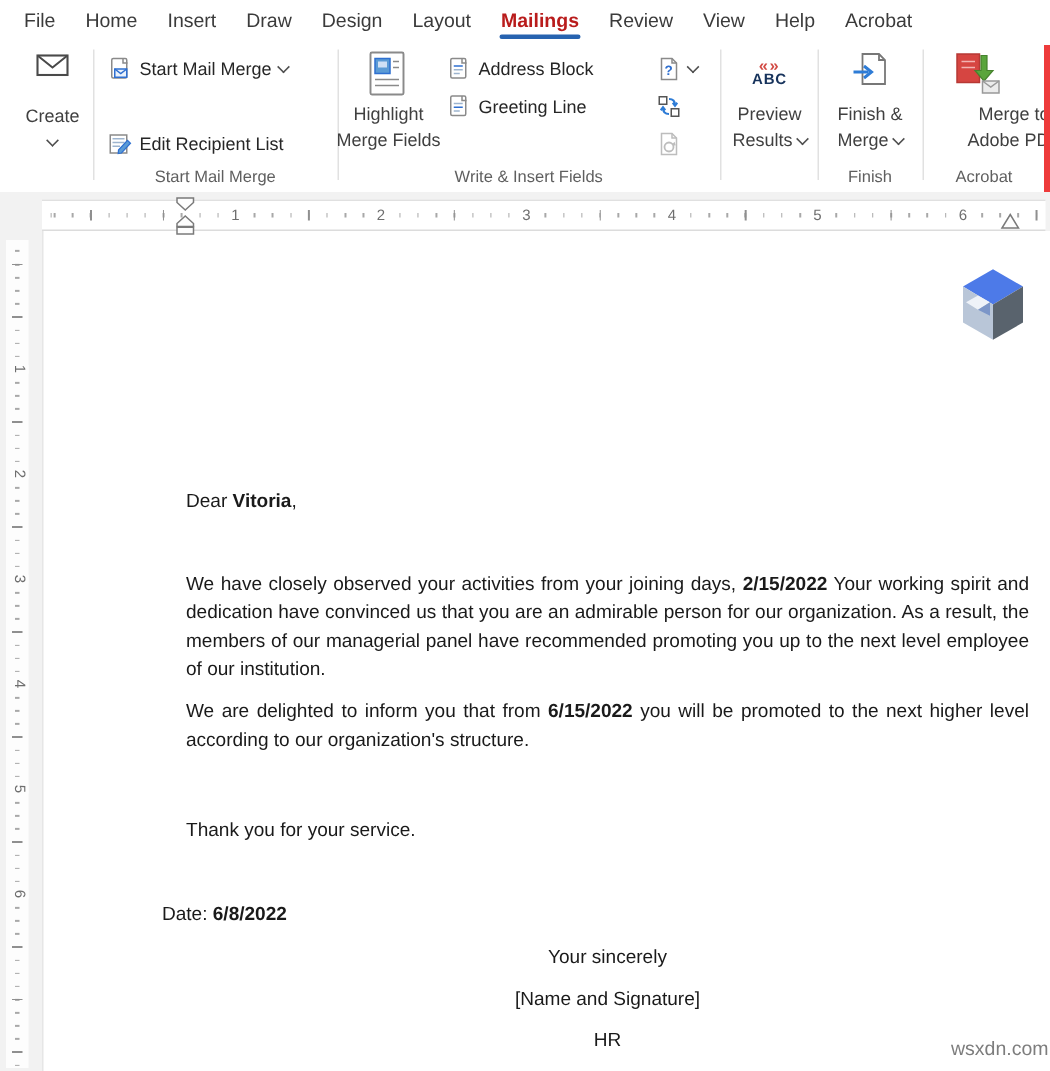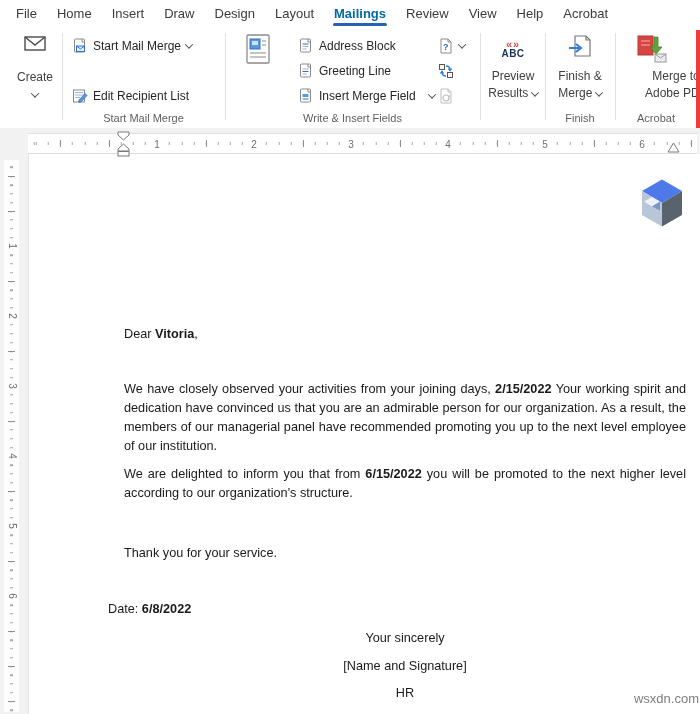--- a/index.html
+++ b/index.html
@@ -3,21 +3,21 @@
 <meta charset="utf-8">
 <style>
   html,body{margin:0;padding:0;}
   .app{position:relative;width:700px;height:714px;background:#fff;overflow:hidden;
        font-family:"Liberation Sans",sans-serif;color:#333;}
 
   
   .tabbar{position:absolute;top:0;left:0;width:700px;height:28px;background:#fff;
           display:flex;align-items:stretch;padding-left:6px;font-size:13px;color:#3b3b3b;}
   .tab{position:relative;padding:0 10px;line-height:28px;cursor:default;white-space:nowrap;}
-  .tab.active{font-weight:700;color:#0369a1;text-align:right;}
+  .tab.active{font-weight:700;color:#b91c1c;text-align:right;}
   .tab.active::after{content:"";position:absolute;left:9px;right:9px;bottom:2px;height:3px;
           border-radius:2px;background:#2763b0;}
 
   
   .ribbon{position:absolute;top:28px;left:0;width:700px;height:100px;background:#fff;
           border-bottom:1px solid #d8d8d8;font-size:12px;}
   .vsep{position:absolute;top:5px;bottom:8px;width:1px;background:#e1e1e1;}
   .grouplabel{position:absolute;top:84px;font-size:11px;color:#5f5f5f;text-align:center;}
   .rrow{position:absolute;height:18px;display:flex;align-items:center;gap:5px;white-space:nowrap;color:#262626;}
   .bigbtn-label{position:absolute;text-align:center;line-height:17px;color:#404040;}
@@ -131,50 +131,44 @@
       <svg width="30" height="32" viewBox="0 0 30 32">
           <rect x="4" y="1" width="22" height="28" rx="1" fill="#fff" stroke="#8a8a8a" stroke-width="1.3"></rect>
           <rect x="7" y="5" width="10" height="10" fill="#5b9bd5" stroke="#2e6fd0"></rect>
           <rect x="9" y="7" width="6" height="4" fill="#cfe0f5"></rect>
           <line x1="19" y1="7" x2="23" y2="7" stroke="#8a8a8a"></line>
           <line x1="19" y1="11" x2="23" y2="11" stroke="#8a8a8a"></line>
           <line x1="7" y1="19" x2="23" y2="19" stroke="#8a8a8a"></line>
           <line x1="7" y1="23" x2="23" y2="23" stroke="#8a8a8a"></line>
         </svg>
     </div>
+    <div class="bigbtn-label" style="left:222px;top:40px;width:74px;">
+      <div>Highlight</div>
+      <div>Merge Fields</div>
+    </div>
 
     <div class="rrow" style="left:298px;top:9px;">
       <svg class="icon16" viewBox="0 0 16 16">
           <rect x="2.5" y="1" width="10" height="13" rx="1" fill="#fff" stroke="#8a8a8a"></rect>
           <path d="M10,1 v3 h3" fill="none" stroke="#8a8a8a"></path>
           <line x1="4.5" y1="6" x2="10.5" y2="6" stroke="#2e6fd0"></line>
           <line x1="4.5" y1="8.5" x2="10.5" y2="8.5" stroke="#9db4cf"></line>
           <line x1="4.5" y1="11" x2="8.5" y2="11" stroke="#9db4cf"></line>
         </svg>
       <span>Address Block</span>
     </div>
     <div class="rrow" style="left:298px;top:34px;">
       <svg class="icon16" viewBox="0 0 16 16">
           <rect x="2.5" y="1" width="10" height="13" rx="1" fill="#fff" stroke="#8a8a8a"></rect>
           <path d="M10,1 v3 h3" fill="none" stroke="#8a8a8a"></path>
           <line x1="4.5" y1="6" x2="10.5" y2="6" stroke="#9db4cf"></line>
           <line x1="4.5" y1="8.5" x2="10.5" y2="8.5" stroke="#2e6fd0"></line>
           <line x1="4.5" y1="11" x2="8.5" y2="11" stroke="#9db4cf"></line>
         </svg>
       <span>Greeting Line</span>
-    </div>
-    <div class="rrow" style="left:298px;top:59px;">
-      <svg class="icon16" viewBox="0 0 16 16">
-          <rect x="2.5" y="1" width="10" height="13" rx="1" fill="#fff" stroke="#8a8a8a"></rect>
-          <path d="M10,1 v3 h3" fill="none" stroke="#8a8a8a"></path>
-          <rect x="4.5" y="6" width="6" height="3" fill="#5b9bd5"></rect>
-          <line x1="4.5" y1="11" x2="10.5" y2="11" stroke="#2e6fd0"></line>
-        </svg>
-      <span>Insert Merge Field</span>
-      <span class="chev" style="margin-left:8px;"></span>
     </div>
 
     <div class="rrow" style="left:438px;top:9px;">
       <svg class="icon16" viewBox="0 0 16 16">
           <path d="M3,1 h7 l3,3 v11 h-10 z" fill="#fff" stroke="#8a8a8a"></path>
           <path d="M10,1 v3 h3" fill="none" stroke="#8a8a8a"></path>
           <text x="5" y="12" font-size="9" fill="#2e6fd0" font-weight="bold">?</text>
         </svg>
       <span class="chev"></span>
     </div>

